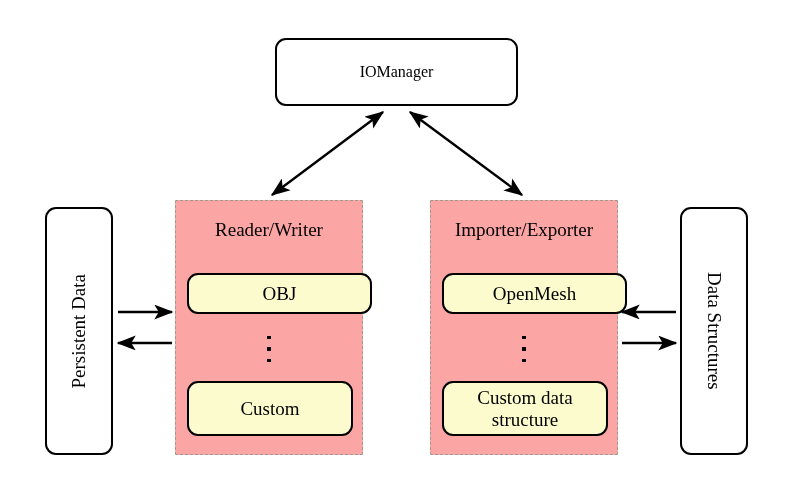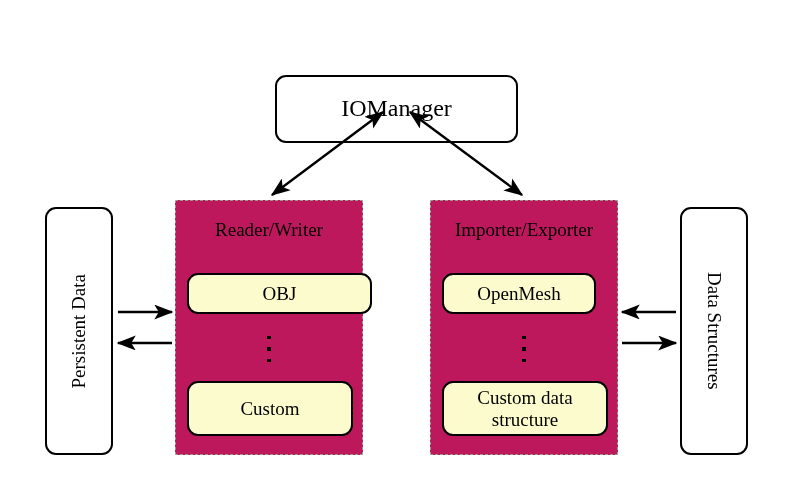--- a/index.html
+++ b/index.html
@@ -44,21 +44,21 @@
   .node-yellow {
     background: #fbfbcd;
     border: 2.6px solid #000000;
     border-radius: 11px;
   }
 
   
   .group {
     position: absolute;
     box-sizing: border-box;
-    background: #be185d;
+    background: #fca5a5;
     border: 1.7px dashed #9a9a8e;
     border-radius: 1px;
   }
 
   .group-title {
     position: absolute;
     left: 0;
     right: 0;
     text-align: center;
     font-size: 19px;
@@ -95,21 +95,21 @@
   #arrows {
     position: absolute;
     left: 0;
     top: 0;
     width: 800px;
     height: 489px;
     pointer-events: none;
   }
 
   .fs19 { font-size: 19px; }
-  .fs20 { font-size: 24px; margin-top: 37px; }
+  .fs20 { font-size: 16px; }
 </style>
 </head>
 <body>
 
 <div id="diagram">
 
   <div class="node node-white fs20" style="left:275px; top:38px; width:243px; height:68px;">
     <span>IOManager</span>
   </div>
 
@@ -137,21 +137,21 @@
 
     <div class="node node-yellow fs19" style="left:11px; top:180px; width:166px; height:55px; flex-direction:column;">
       <span>Custom</span>
     </div>
   </div>
 
   <div class="group" style="left:430px; top:200px; width:188px; height:255px;">
 
     <div class="group-title" style="top:18px;">Importer/Exporter</div>
 
-    <div class="node node-yellow fs19" style="left:11px; top:72px; width:154px; height:41px;text-align:center;">
+    <div class="node node-yellow fs19" style="left:11px; top:72px; width:185px; height:41px;text-align:center;">
       <span>OpenMesh</span>
     </div>
 
     <div class="vdots" style="left:91px; top:135px; width:4px; height:26px;">
       <i></i>
         <i></i>
         <i></i>
     </div>
 
     <div class="node node-yellow fs19" style="left:11px; top:180px; width:166px; height:55px; flex-direction:column;">

